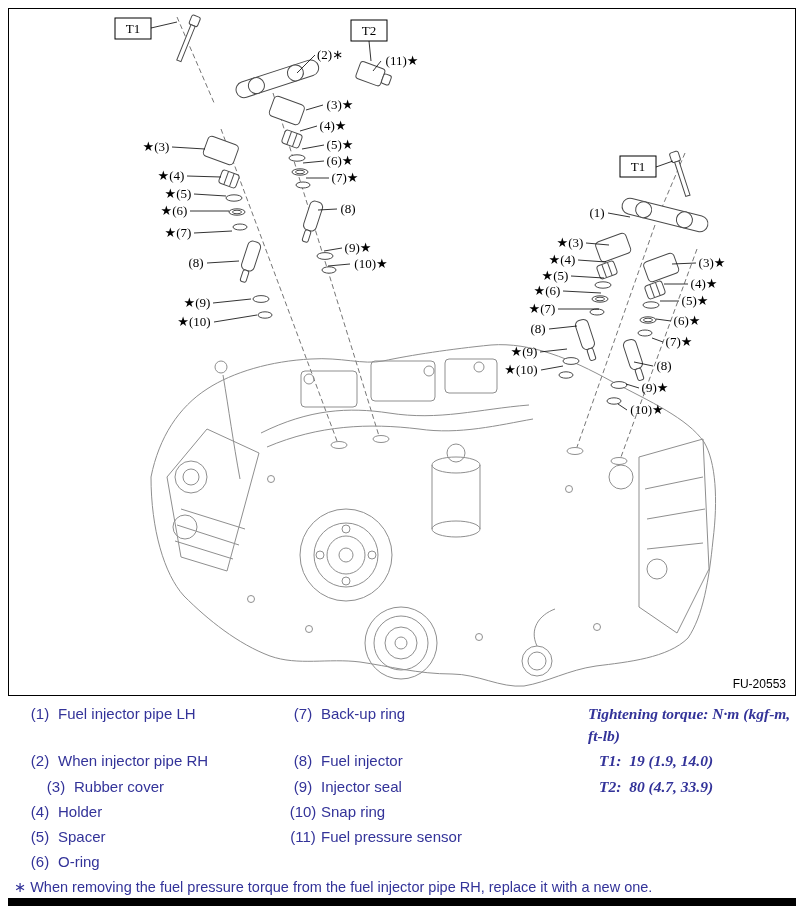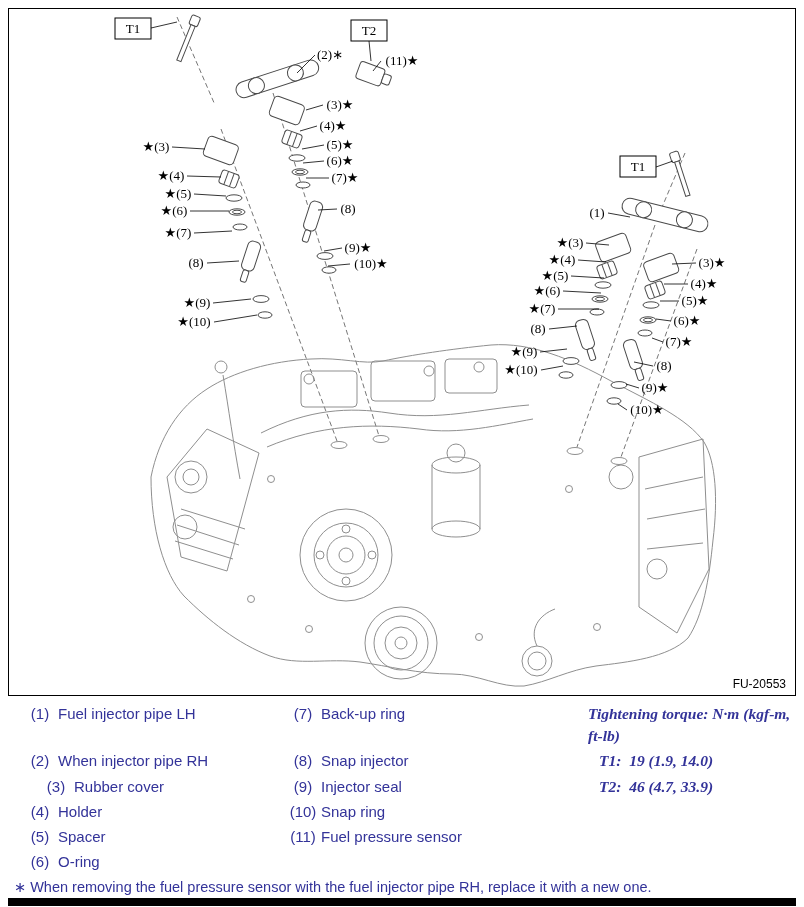--- a/index.html
+++ b/index.html
@@ -285,27 +285,27 @@
   <div class="legend">
 
     <div class="lrow" style="left:22px;top:0px"><span class="num">(1)</span><span class="lbl">Fuel injector pipe LH</span></div>
     <div class="lrow" style="left:22px;top:47px"><span class="num">(2)</span><span class="lbl">When injector pipe RH</span></div>
     <div class="lrow" style="left:38px;top:73px"><span class="num">(3)</span><span class="lbl">Rubber cover</span></div>
     <div class="lrow" style="left:22px;top:98px"><span class="num">(4)</span><span class="lbl">Holder</span></div>
     <div class="lrow" style="left:22px;top:123px"><span class="num">(5)</span><span class="lbl">Spacer</span></div>
     <div class="lrow" style="left:22px;top:148px"><span class="num">(6)</span><span class="lbl">O-ring</span></div>
 
     <div class="lrow" style="left:285px;top:0px"><span class="num">(7)</span><span class="lbl">Back-up ring</span></div>
-    <div class="lrow" style="left:285px;top:47px"><span class="num">(8)</span><span class="lbl">Snap injector</span></div>
+    <div class="lrow" style="left:285px;top:47px"><span class="num">(8)</span><span class="lbl">Fuel injector</span></div>
     <div class="lrow" style="left:285px;top:73px"><span class="num">(9)</span><span class="lbl">Injector seal</span></div>
     <div class="lrow" style="left:285px;top:98px"><span class="num">(10)</span><span class="lbl">Snap ring</span></div>
     <div class="lrow" style="left:285px;top:123px"><span class="num">(11)</span><span class="lbl">Fuel pressure sensor</span></div>
 
     <div class="torq" style="left:540px;top:0px">Tightening torque: N·m (kgf-m,</div>
     <div class="torq" style="left:540px;top:22px">ft-lb)</div>
     <div class="torq" style="left:551px;top:47px">T1:  19 (1.9, 14.0)</div>
-    <div class="torq" style="left:551px;top:73px">T2:  46 (4.7, 33.9)</div>
+    <div class="torq" style="left:551px;top:73px">T2:  80 (4.7, 33.9)</div>
   </div>
 
-  <div class="note">∗ When removing the fuel pressure sensor with the fuel injector pipe RH, replace it with a new one.</div>
+  <div class="note">∗ When removing the fuel pressure torque from the fuel injector pipe RH, replace it with a new one.</div>
 
   <div class="bottom-bar"></div>
 </div>
 
 </body></html>

